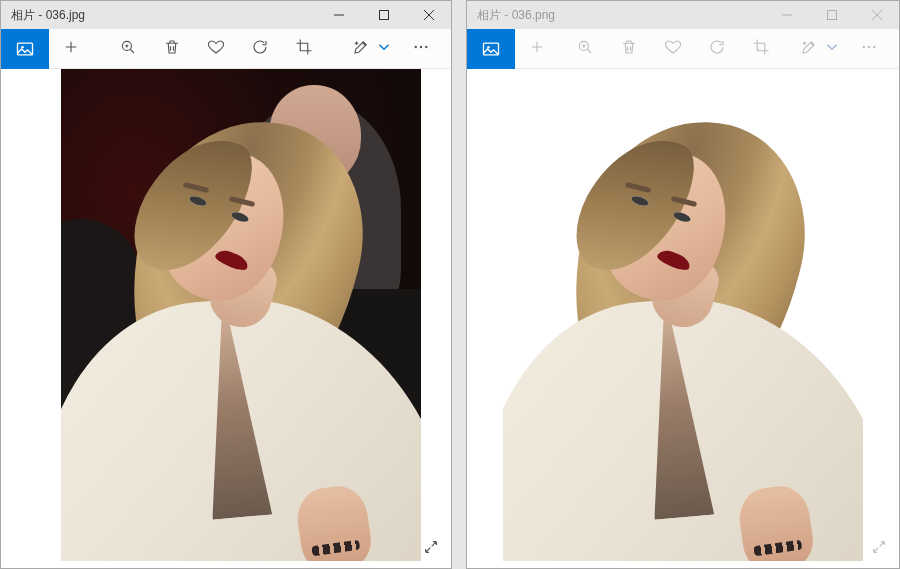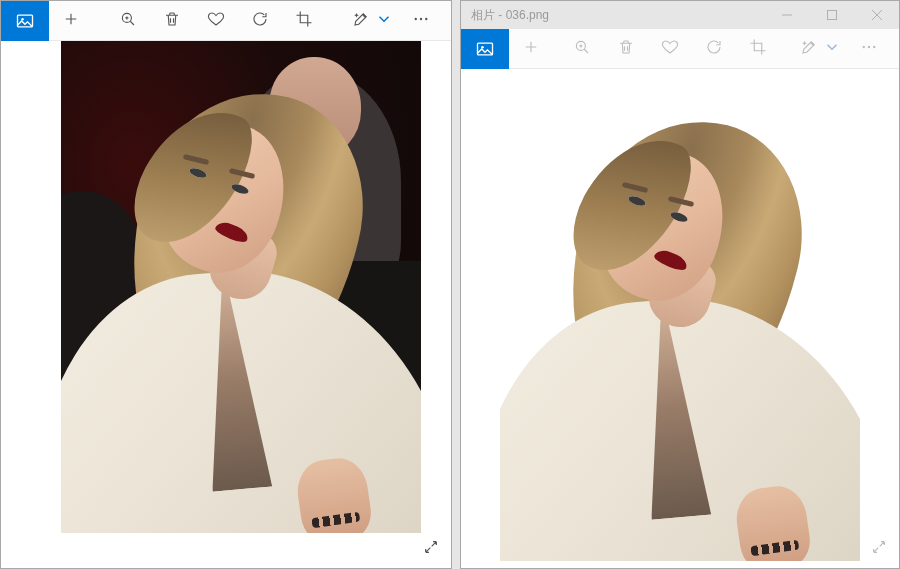--- a/index.html
+++ b/index.html
@@ -12,21 +12,21 @@
     overflow: hidden;
     background: #e6e6e6;
   }
   .window {
     flex: 1;
     display: flex;
     flex-direction: column;
     background: #fff;
     border: 1px solid #a8a8a8;
   }
-  .window + .window { margin-left: 8px; }
+  .window + .window { margin-left: 14px; }
   .titlebar {
     height: 28px;
     display: flex;
     align-items: center;
     background: #e6e6e6;
   }
   .titlebar-title {
     padding-left: 10px;
     color: #3a3a3a;
     flex: 0 0 auto;
@@ -228,20 +228,39 @@
     left: 10px; top: 56px;
     width: 48px; height: 10px;
     background: repeating-linear-gradient(90deg,#2e2424 0 7px, transparent 7px 11px);
     border-radius: 4px;
   }
 </style>
 </head>
 <body>
 
 <div class="window">
+  <div class="titlebar">
+    <span class="titlebar-title">相片 - 036.jpg</span>
+    <span class="titlebar-spacer"></span>
+    <div class="win-btn">
+      <svg viewBox="0 0 10 10">
+          <path d="M0 5h10" stroke="currentColor" stroke-width="1"></path>
+        </svg>
+    </div>
+    <div class="win-btn">
+      <svg viewBox="0 0 10 10">
+          <rect x="0.5" y="0.5" width="9" height="9" fill="none" stroke="currentColor" stroke-width="1"></rect>
+        </svg>
+    </div>
+    <div class="win-btn close">
+      <svg viewBox="0 0 10 10">
+          <path d="M0 0l10 10M10 0L0 10" stroke="currentColor" stroke-width="1"></path>
+        </svg>
+    </div>
+  </div>
 
   <div class="toolbar">
     <div class="view-btn">
       <svg viewBox="0 0 24 24" width="20" height="20" fill="none" stroke="currentColor" stroke-width="1.6">
           <rect x="3" y="5" width="18" height="14" rx="1"></rect>
           <circle cx="9" cy="10" r="1.5" fill="currentColor" stroke="none"></circle>
           <path d="M3 17l5-5 4 4 3-3 6 6"></path>
         </svg>
     </div>
     <div class="tool-btn">

